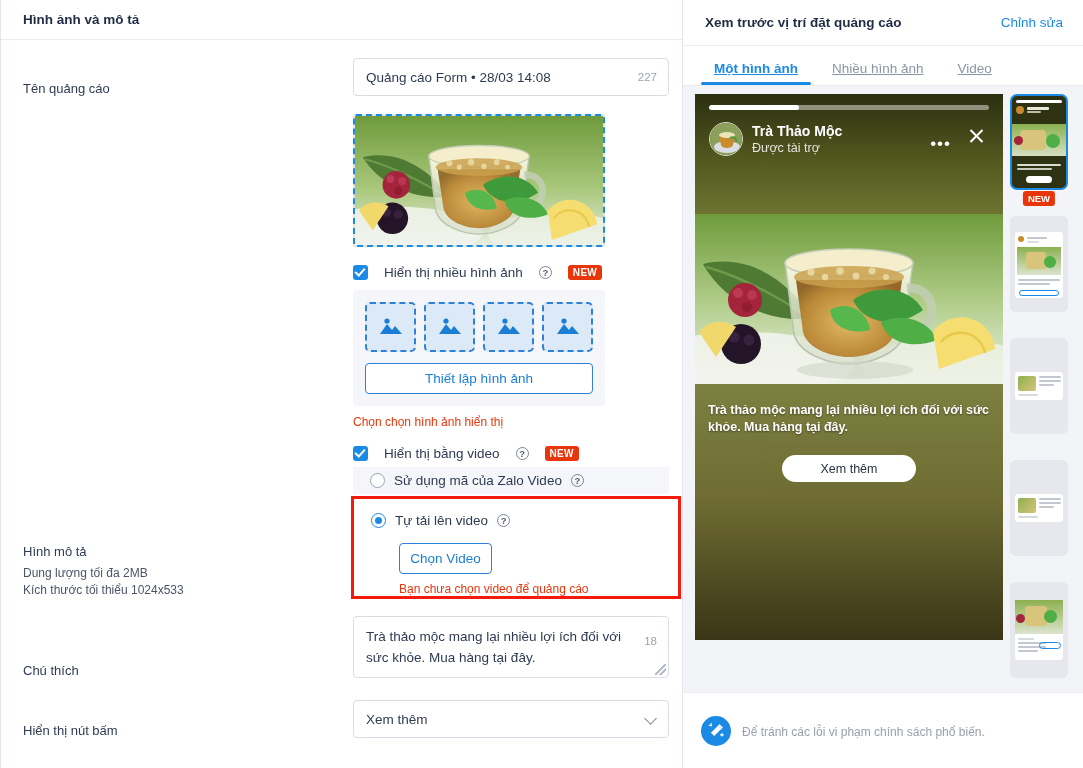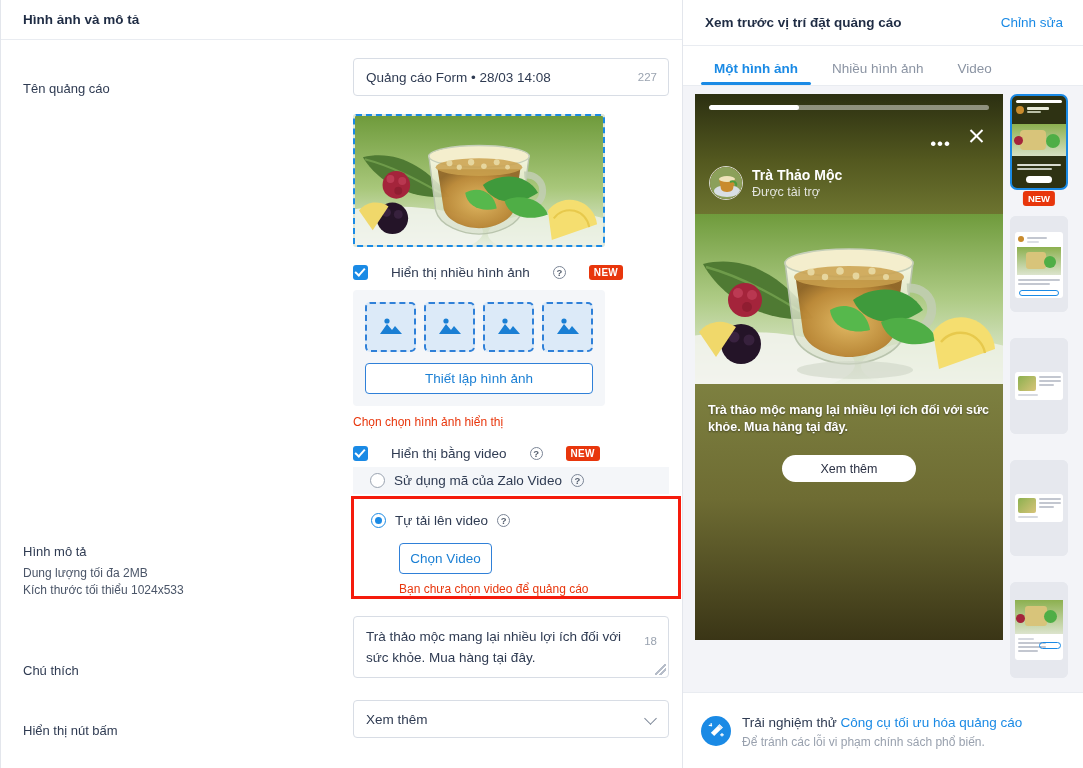--- a/index.html
+++ b/index.html
@@ -76,21 +76,21 @@
     width: 252px; height: 133px;
     border: 2px dashed #1a8ae5;
     border-radius: 3px;
     overflow: hidden;
     background: #dfe7d9;
     position: relative;
   }
   .tea-photo { position: absolute; inset: 0; }
 
   
-  .chk-line { display: flex; align-items: center; gap: 23px; }
+  .chk-line { display: flex; align-items: center; gap: 16px; }
   .chk {
     width: 15px; height: 15px; border-radius: 3px;
     background: #1a8ae5; position: relative; flex: 0 0 15px;
   }
   .chk::after {
     content: ""; position: absolute;
     left: 4px; top: 1px; width: 4px; height: 8px;
     border: solid #fff; border-width: 0 2px 2px 0;
     transform: rotate(42deg);
   }
@@ -235,20 +235,21 @@
     height: 40px; background: #fff;
     border-bottom: 1px solid #e9ecf1;
     display: flex; align-items: flex-end;
     padding-left: 14px;
   }
   .rp-tab {
     padding: 0 17px 9px 17px;
     font-size: 13.5px;
     color: #8b94a3;
     position: relative;
+    text-decoration: underline;
   }
   .rp-tab.active { color: #1a8ae5; font-weight: bold; }
   .rp-tab.active::after {
     content: ""; position: absolute; left: 4px; right: 4px; bottom: 0;
     height: 3px; background: #1a8ae5; border-radius: 2px;
   }
 
   .rp-body { flex: 1 1 auto; display: flex; position: relative; overflow: hidden; }
 
   .phone-preview {
@@ -262,21 +263,21 @@
   .pp-top { position: relative; height: 120px;
     background: linear-gradient(180deg,#2b2f11 0%,#53581f 55%,#6d7430 100%); }
   .pp-progress {
     position: absolute; left: 14px; right: 14px; top: 11px;
     height: 5px; border-radius: 3px; background: rgba(255,255,255,.45);
     overflow: hidden;
   }
   .pp-progress > i {
     display: block; height: 100%; width: 32%; background: #fff; border-radius: 3px;
   }
-  .pp-acct { position: absolute; left: 14px; top: 28px; display: flex; align-items: center; gap: 9px; margin-top: 44px; }
+  .pp-acct { position: absolute; left: 14px; top: 28px; display: flex; align-items: center; gap: 9px; }
   .pp-avatar {
     width: 34px; height: 34px; border-radius: 50%;
     border: 1.5px solid #d6d9cf; overflow: hidden; position: relative;
     background:#7a5a20;
   }
   .pp-name { color: #fff; font-size: 14px; font-weight: bold; line-height: 17px; }
   .pp-sponsor { color: #e2e4dd; font-size: 12.5px; line-height: 16px; }
   .pp-dots { position: absolute; right: 52px; top: 40px; color: #fff; font-size: 17px; letter-spacing: 1px; }
   .pp-close { position: absolute; right: 18px; top: 33px; width: 17px; height: 17px; }
   .pp-close::before, .pp-close::after {
@@ -713,20 +714,17 @@
           <path d="M11.5 2.2 L14.8 5.5 L12.9 7.4 L9.6 4.1 Z" fill="#dceaf8"></path>
           <g stroke="#fff" stroke-width="1.2" stroke-linecap="round">
             <line x1="3.2" y1="1.5" x2="3.2" y2="4"></line>
             <line x1="1.2" y1="3.3" x2="3.6" y2="3.3"></line>
             <line x1="14" y1="11.5" x2="14" y2="14"></line>
             <line x1="12.6" y1="12.8" x2="15.4" y2="12.8"></line>
           </g>
         </svg>
       </div>
       <div>
-        <div class="footer-main">
-          <span>Trải nghiệm thử </span><span class="footer-link">Công cụ tối ưu hóa quảng cáo</span>
-        </div>
         <div class="footer-sub">Để tránh các lỗi vi phạm chính sách phổ biến.</div>
       </div>
     </div>
   </div>
 </div>
 
 </body></html>

